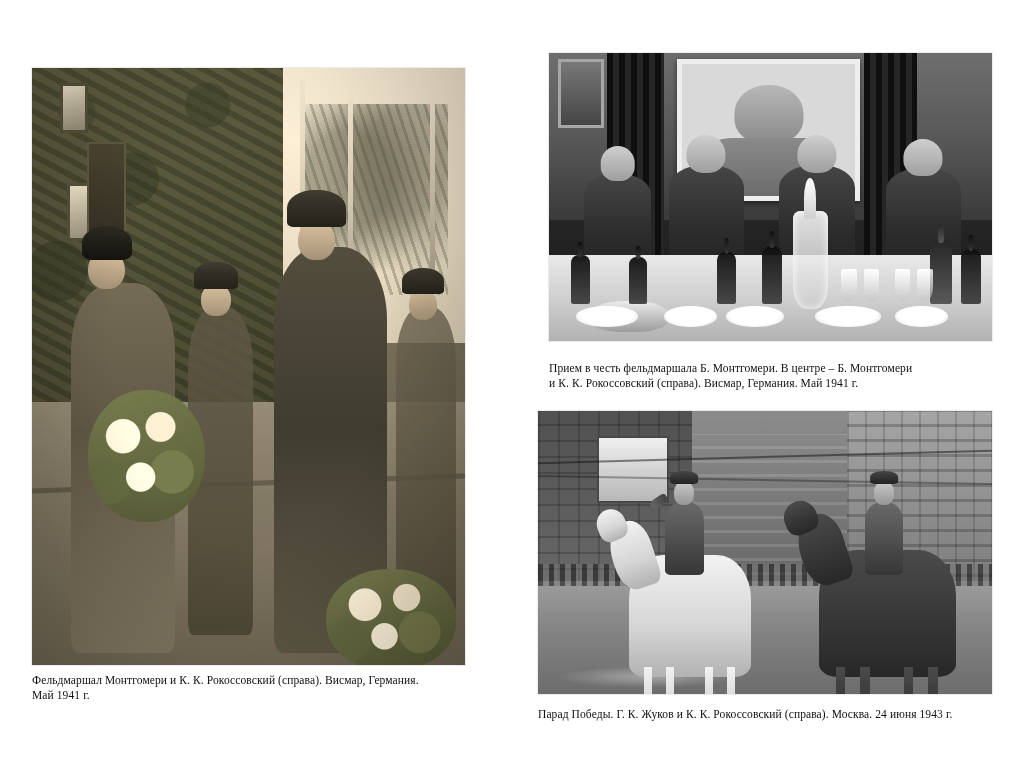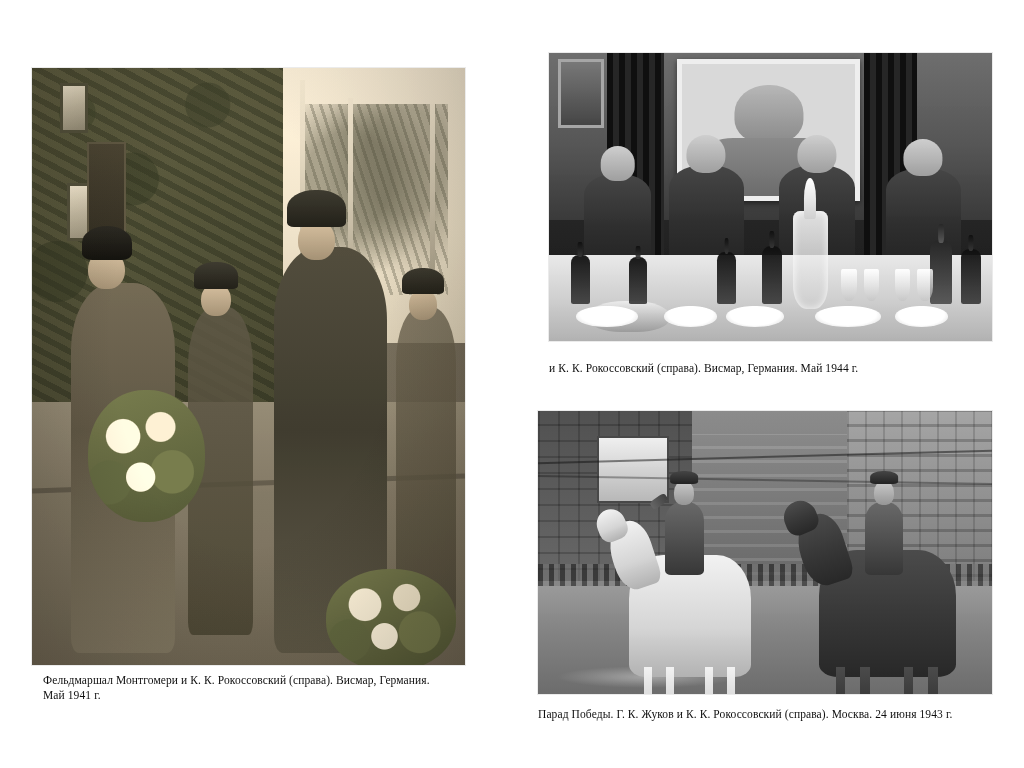--- a/index.html
+++ b/index.html
@@ -425,21 +425,21 @@
       <div class="beret b-monty"></div>
       <div class="head h-rok"></div>
       <div class="cap c-rok"></div>
 
       <div class="bouquet bq-1"></div>
       <div class="bouquet bq-2"></div>
       <div class="vign"></div>
     </div>
   </div>
 
-  <div class="caption" style="left:43px; top:673px; width:420px;">
+  <div class="caption" style="left:32px; top:673px; width:420px;">
     <div>Фельдмаршал Монтгомери и К. К. Рокоссовский (справа). Висмар, Германия.</div>
     <div>Май 1941 г.</div>
   </div>
 
   <div class="photo" id="photo-tr">
     <div class="scene">
       <div class="wall"></div>
       <div class="drape d1"></div>
       <div class="drape d2"></div>
       <div class="side-portrait"></div>
@@ -477,21 +477,22 @@
       <div class="bottle b6"></div>
       <div class="decanter"></div>
       <div class="glass g1"></div>
       <div class="glass g2"></div>
       <div class="glass g3"></div>
       <div class="glass g4"></div>
     </div>
   </div>
 
   <div class="caption" style="left:549px; top:361px; width:440px;">
-    <div>и К. К. Рокоссовский (справа). Висмар, Германия. Май 1944 г.</div>
+    <div>Прием в честь фельдмаршала Б. Монтгомери. В центре – Б. Монтгомери</div>
+    <div>и К. К. Рокоссовский (справа). Висмар, Германия. Май 1941 г.</div>
   </div>
 
   <div class="photo" id="photo-br">
     <div class="scene">
       <div class="bldg-l"></div>
       <div class="bldg-c"></div>
       <div class="bldg-r"></div>
       <div class="banner"></div>
       <div class="wires"></div>
       <div class="wires2"></div>

